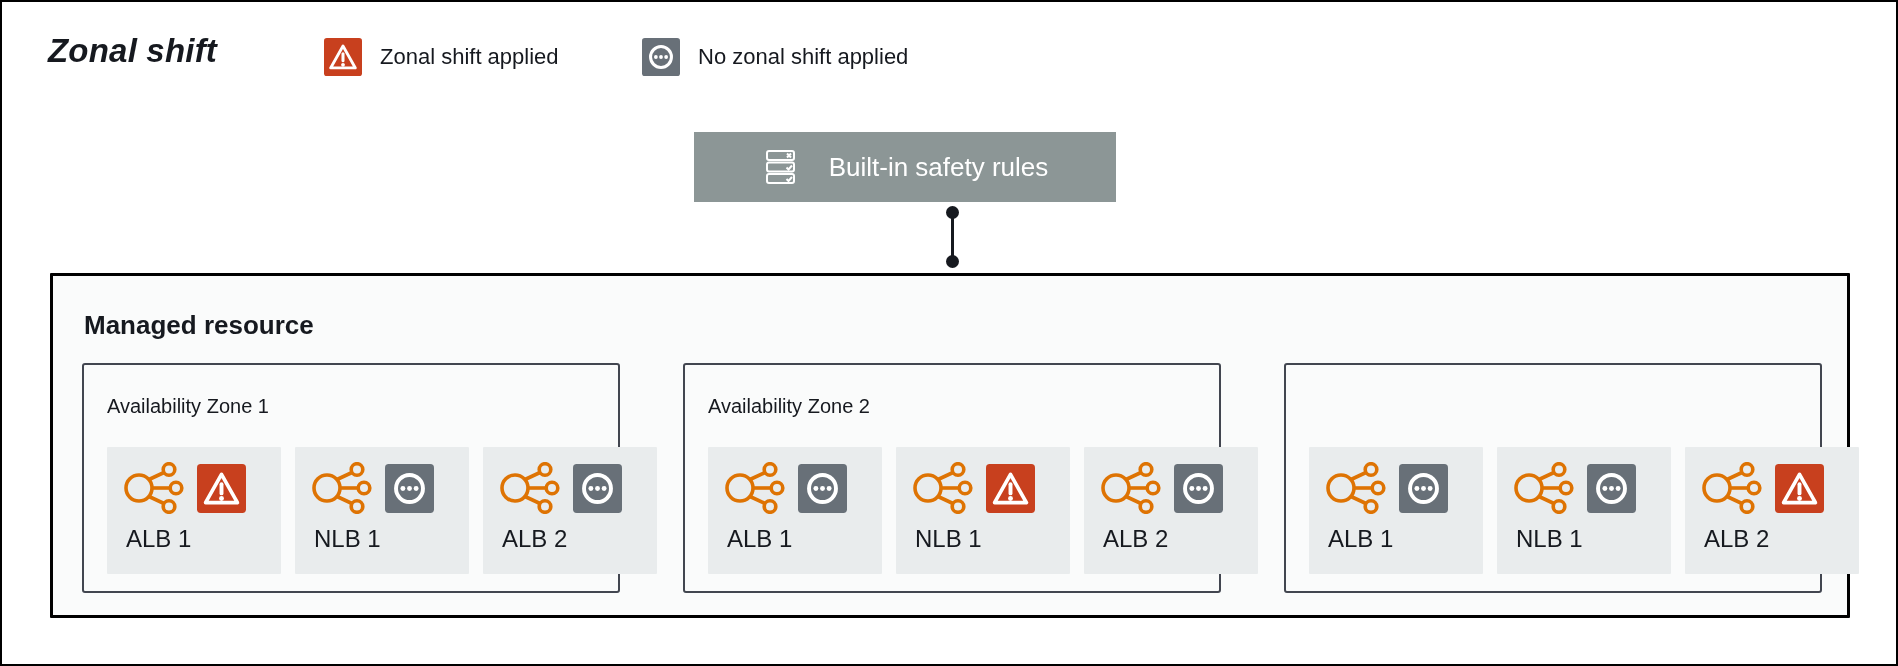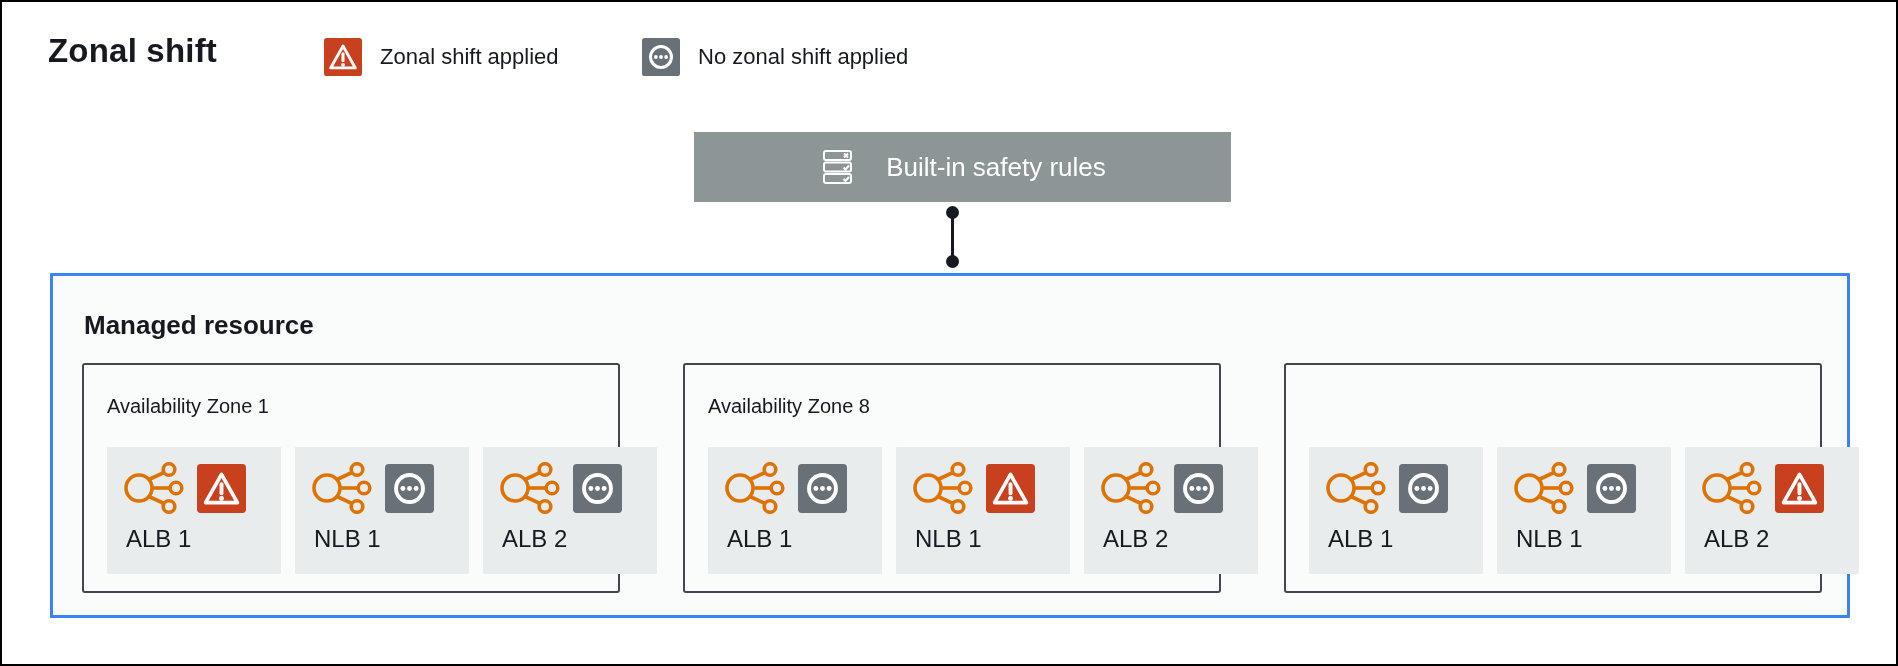--- a/index.html
+++ b/index.html
@@ -20,50 +20,50 @@
     background:#fff;
     width:1898px;height:666px;
   }
   .frame{
     position:relative;width:1898px;height:666px;
     border:2px solid var(--frame-border);
     background:#fff;overflow:hidden;
   }
   .page-title{
     position:absolute;left:46px;top:30px;
-    font-size:33px;font-weight:700;letter-spacing:.2px;
+    font-size:33px;font-weight:700;letter-spacing:.2px;font-style:italic;
   }
   .legend-item{
     position:absolute;top:36px;display:flex;align-items:center;gap:18px;
   }
   .legend-item.first{left:322px;}
   .legend-item.second{left:640px;}
   .legend-item .badge{width:38px;height:38px;flex:0 0 auto;}
   .legend-label{font-size:22px;}
   .safety-btn{
-    position:absolute;left:692px;top:130px;width:537px;height:70px;
+    position:absolute;left:692px;top:130px;width:422px;height:70px;
     background:var(--safety-rules-bg);
     display:flex;align-items:center;justify-content:center;gap:27px;
     color:#fff;
   }
   .safety-btn .safety-label{font-size:26px;}
   .safety-icon{width:40px;height:40px;}
   .connector-line{
     position:absolute;left:949px;top:211px;width:3px;height:48px;
     background:var(--text);
   }
   .connector-dot{
     position:absolute;width:13px;height:13px;border-radius:50%;
     background:var(--text);left:944px;
   }
   .connector-dot.top{top:204px;}
   .connector-dot.bottom{top:253px;}
   .managed-box{
     position:absolute;left:48px;top:271px;width:1800px;height:345px;
-    border:3px solid #3b82f6;background:var(--panel-bg);border-radius:1px;
+    border:3px solid #000000;background:var(--panel-bg);border-radius:1px;
   }
   .managed-label{
     position:absolute;left:31px;top:34px;
     font-size:26px;font-weight:700;
   }
   .zones-row{
     position:absolute;left:29px;top:87px;
     display:flex;gap:63px;
   }
   .zone{
@@ -199,21 +199,21 @@
       <svg class="status-badge" viewBox="0 0 40 40">
                   <use href="#def-ellipsis-badge"></use>
                 </svg>
     </div>
     <div class="resource-label">ALB 2</div>
   </div>
 </div>
   </div>
 
   <div class="zone">
-    <div class="zone-label">Availability Zone 8</div>
+    <div class="zone-label">Availability Zone 2</div>
     <div class="zone-cards">
   <div class="resource-card">
     <div class="card-icons">
       <svg class="lb-icon" viewBox="0 0 64 52">
                   <use href="#def-lb-icon"></use>
                 </svg>
 
       <svg class="status-badge" viewBox="0 0 40 40">
                   <use href="#def-ellipsis-badge"></use>
                 </svg>

